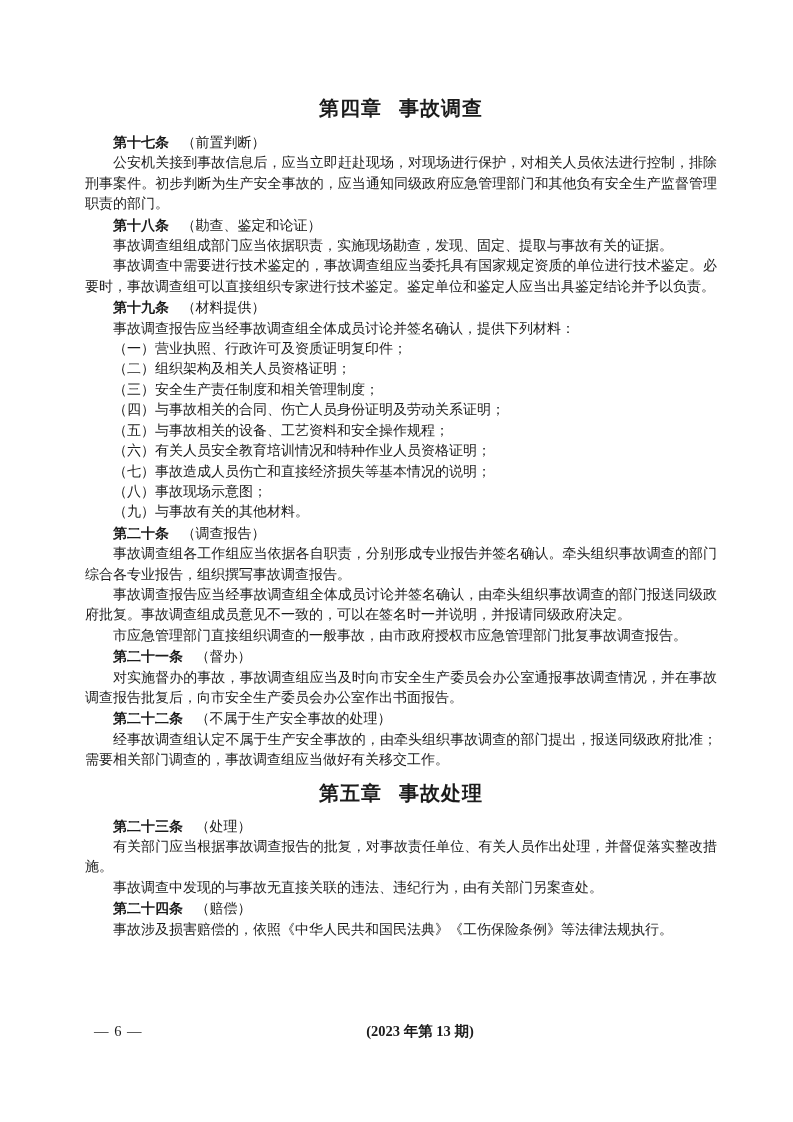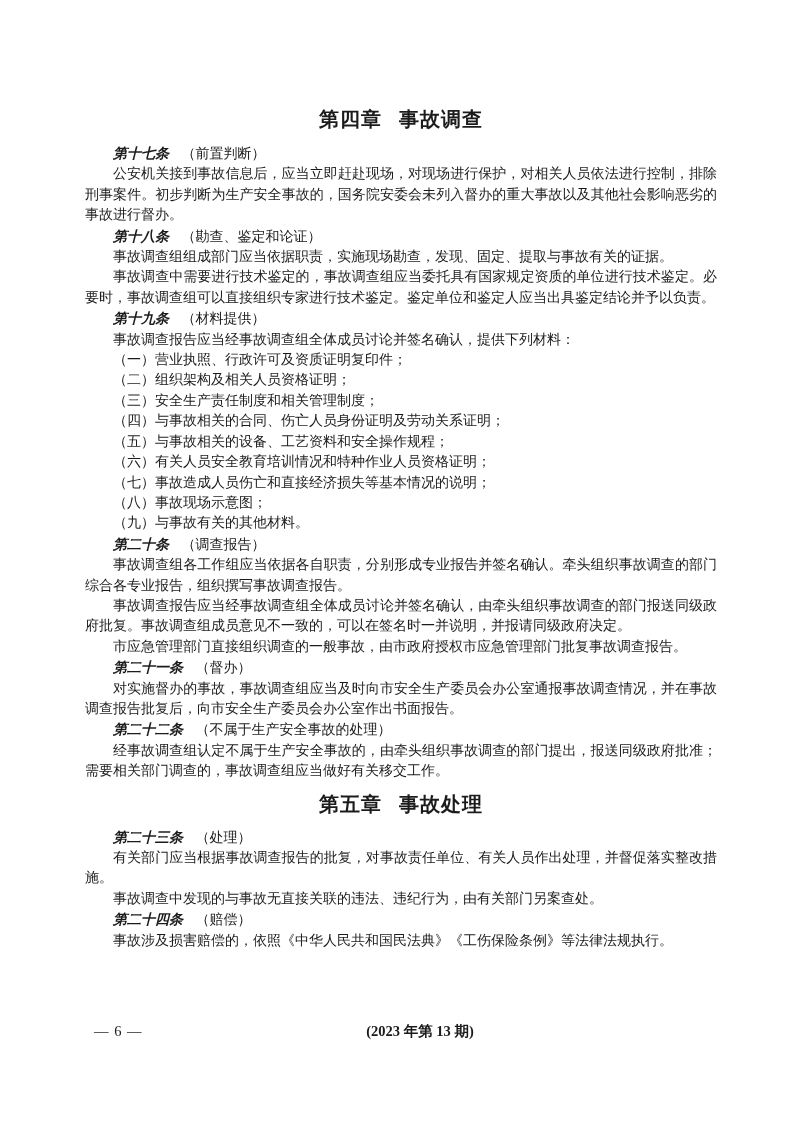--- a/index.html
+++ b/index.html
@@ -8,21 +8,21 @@
     width: 793px;
     height: 1122px;
     background: #ffffff;
     overflow: hidden;
     color: #1b1b1b;
     font-family: "Liberation Serif", "DejaVu Serif", serif;
   }
   .content {
     position: absolute;
     left: 85px;
-    top: 106px;
+    top: 95px;
     width: 632px;
     font-size: 14px;
     line-height: 20.4px;
     text-align: justify;
   }
   .chapter {
     font-family: "Liberation Sans", "DejaVu Sans", sans-serif;
     font-size: 20px;
     font-weight: 700;
     text-align: center;
@@ -31,21 +31,20 @@
     margin: 0 0 10px 0;
     letter-spacing: 1px;
   }
   .chapter.ch5 { margin-top: 9px; margin-bottom: 9px; }
   .chapter .ch-num { margin-right: 0.85em; }
   .content p { margin: 0; text-indent: 2em; }
   .art .num {
     font-family: "Liberation Sans", "DejaVu Sans", sans-serif;
     font-weight: 700;
     margin-right: 0.9em;
-    font-style: italic;
   }
   .footer {
     position: absolute;
     left: 85px;
     top: 1021px;
     width: 632px;
     font-size: 14.5px;
     line-height: 20px;
   }
   .footer .pg {
@@ -63,21 +62,21 @@
 </style>
 </head>
 <body>
 
 <div class="page">
   <main class="content">
 
     <h1 class="chapter"><span class="ch-num">第四章</span><span>事故调查</span></h1>
 
     <p class="art"><span class="num">第十七条</span><span class="ttl">（前置判断）</span></p>
-    <p>公安机关接到事故信息后，应当立即赶赴现场，对现场进行保护，对相关人员依法进行控制，排除刑事案件。初步判断为生产安全事故的，国务院安委会未列入督办的重大事故以及其他社会影响恶劣的事故进行督办。</p>
+    <p>公安机关接到事故信息后，应当立即赶赴现场，对现场进行保护，对相关人员依法进行控制，排除刑事案件。初步判断为生产安全事故的，应当通知同级政府应急管理部门和其他负有安全生产监督管理职责的部门。</p>
 
     <p class="art"><span class="num">第十八条</span><span class="ttl">（勘查、鉴定和论证）</span></p>
     <p>事故调查组组成部门应当依据职责，实施现场勘查，发现、固定、提取与事故有关的证据。</p>
     <p>事故调查中需要进行技术鉴定的，事故调查组应当委托具有国家规定资质的单位进行技术鉴定。必要时，事故调查组可以直接组织专家进行技术鉴定。鉴定单位和鉴定人应当出具鉴定结论并予以负责。</p>
 
     <p class="art"><span class="num">第十九条</span><span class="ttl">（材料提供）</span></p>
     <p>事故调查报告应当经事故调查组全体成员讨论并签名确认，提供下列材料：</p>
     <p>（一）营业执照、行政许可及资质证明复印件；</p>
     <p>（二）组织架构及相关人员资格证明；</p>
     <p>（三）安全生产责任制度和相关管理制度；</p>

